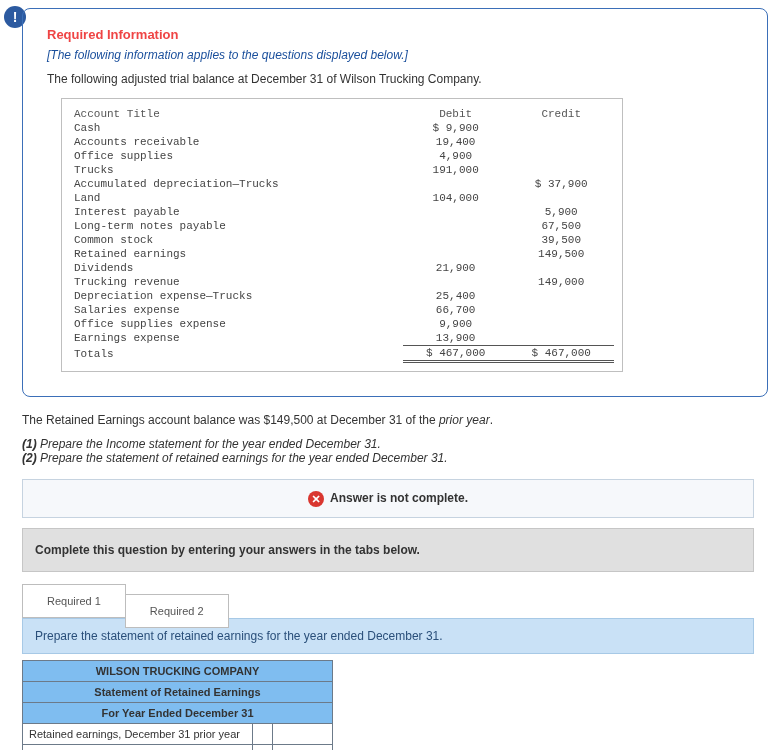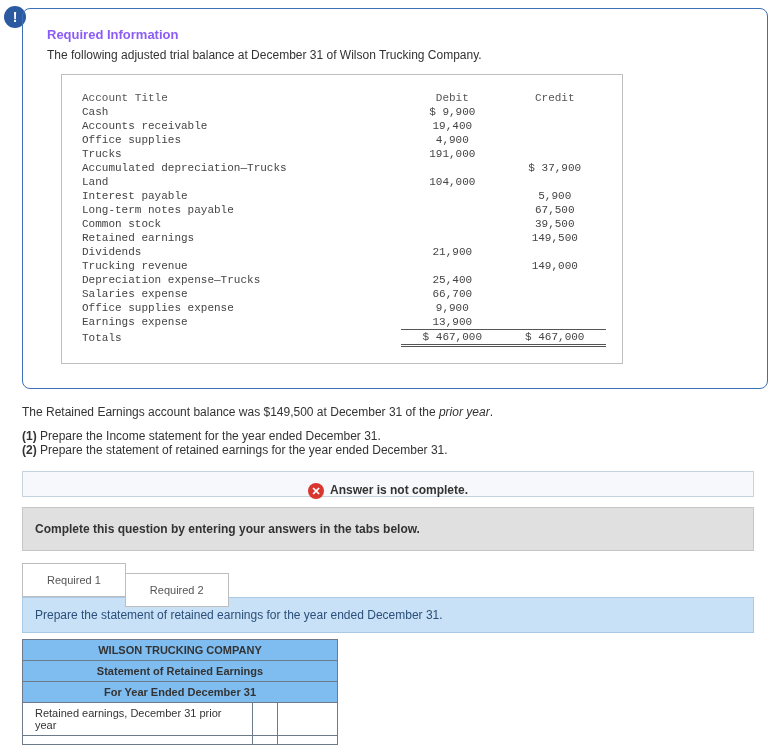--- a/index.html
+++ b/index.html
@@ -1,51 +1,52 @@
 <!DOCTYPE html>
 <html><head>
 <meta charset="utf-8">
 <style>
   * { box-sizing: border-box; margin: 0; padding: 0; }
   body { font-family: Arial, sans-serif; font-size: 12px; background: #fff; color: #333; padding: 8px; width: 776px; }
   .alert-icon { position: absolute; left: 4px; top: 6px; width: 22px; height: 22px; background: #2c5aa0; border-radius: 50%; color: #fff; text-align: center; line-height: 22px; font-weight: bold; font-size: 14px; }
   .main-box { border: 1px solid #3b6fb8; border-radius: 8px; padding: 18px 24px 24px 24px; margin-left: 14px; margin-bottom: 12px; position: relative; }
-  .req-title { color: #8b5cf6; font-weight: bold; font-size: 13px; margin-bottom: 6px; }
+  .req-title { color: #ef4444; font-weight: bold; font-size: 13px; margin-bottom: 6px; }
   .req-sub { color: #1a4f9c; font-style: italic; font-size: 12px; margin-bottom: 10px; }
   .intro { margin-bottom: 12px; font-size: 12px; }
-  .tb-wrap { border: 1px solid #bfbfbf; padding: 16px; margin-left: 14px; margin-right: 120px; }
+  .tb-wrap { border: 1px solid #bfbfbf; padding: 8px; margin-left: 14px; margin-right: 120px; }
   .tb { width: 100%; border-collapse: collapse; font-family: "Courier New", monospace; font-size: 11px; color: #444; }
   .tb td { padding: 1px 4px; }
   .tb .hdr td { color: #555; }
   .tb .num { text-align: center; white-space: nowrap; }
   .tb .rule-dbl { border-top: 1px solid #555; border-bottom: 3px double #555; }
   .post-text { margin: 16px 14px 10px 14px; font-size: 12px; }
-  .questions { margin: 0 14px 14px 14px; font-size: 12px; }
-  .answer-banner { border: 1px solid #c6d3e0; background: #f6f8fb; height: 26px; line-height: 36px; text-align: center; font-weight: bold; margin: 0 14px; }
+  .questions { margin: 0 14px 14px 14px; font-size: 12px; font-style: italic; }
+  .answer-banner { border: 1px solid #c6d3e0; background: #f6f8fb; height: 39px; line-height: 36px; text-align: center; font-weight: bold; margin: 0 14px; }
   .answer-banner .x { display: inline-block; width: 16px; height: 16px; background: #d9362f; color: #fff; border-radius: 50%; font-size: 11px; line-height: 16px; text-align: center; margin-right: 6px; vertical-align: middle; }
   .complete-bar { background: #e0e0e0; border: 1px solid #c6c6c6; padding: 14px 12px; margin: 10px 14px 12px 14px; font-weight: bold; font-size: 12px; }
   .tabs { margin: 0 14px; display: flex; }
   .tab { border: 1px solid #bdbdbd; padding: 10px 24px; font-size: 11px; color: #555; background: #fff; cursor: pointer; margin-right: -1px; position: relative; }
   .tab.active { background: #fff; top: 10px; z-index: 2; }
   .instr-bar { background: #c9e1f6; border: 1px solid #a7c9e6; padding: 10px 12px; margin: 0 14px; font-size: 12px; color: #2a4f7a; }
   .stmt-wrap { margin: 6px 14px 12px 14px; }
   .stmt { border-collapse: collapse; font-size: 11px; }
-  .stmt td { border: 1px solid #6c7a89; padding: 4px 12px; }
+  .stmt td { border: 1px solid #6c7a89; padding: 4px 6px; }
   .stmt .h { background: #7fbdf0; text-align: center; font-weight: bold; }
   .stmt .lbl { width: 230px; }
   .stmt .val { width: 60px; text-align: right; background: #fff; }
   .stmt .sym { width: 20px; text-align: center; background: #fff; }
 </style>
 </head>
 <body>
 
 <div class="alert-icon">!</div>
 
 <div class="main-box">
   <div class="req-title">Required Information</div>
+  <div class="req-sub">[The following information applies to the questions displayed below.]</div>
   <div class="intro">The following adjusted trial balance at December 31 of Wilson Trucking Company.</div>
 
   <div class="tb-wrap">
     <table class="tb">
       <tbody>
           <tr class="hdr">
         <td>Account Title</td>
         <td class="num">Debit</td>
         <td class="num">Credit</td>
       </tr>

